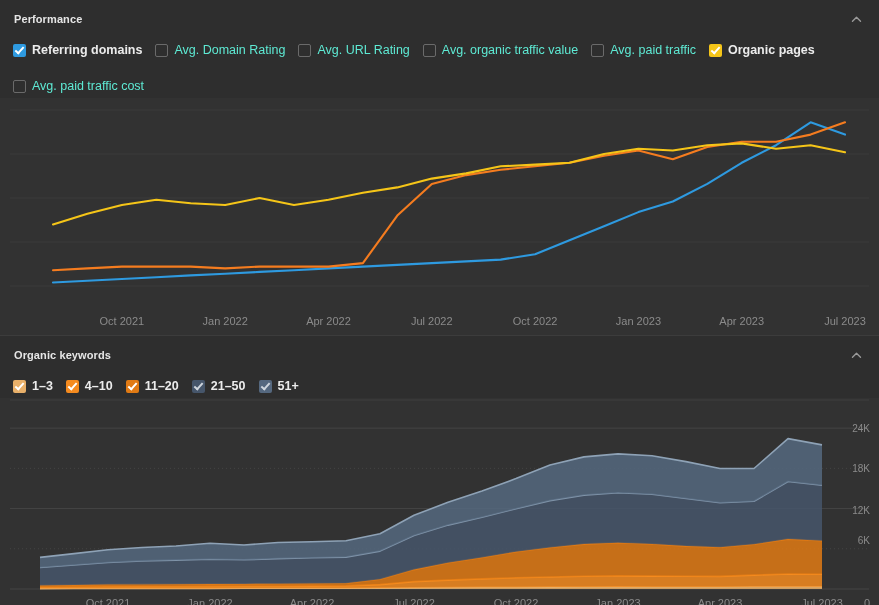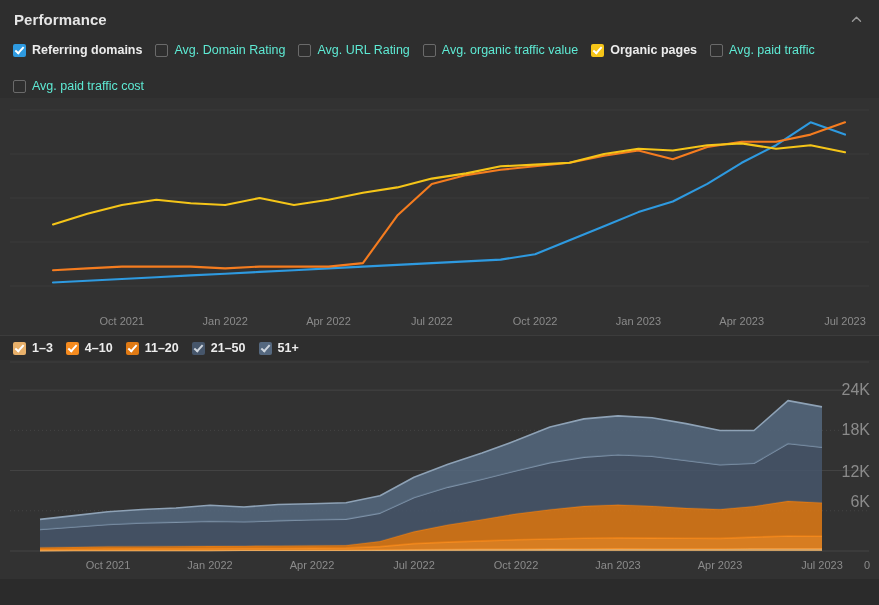--- a/index.html
+++ b/index.html
@@ -12,21 +12,21 @@
     overflow: hidden;
   }
   .panel { position: relative; width: 879px; background: #2e2e2e; }
   .panel-head {
     position: relative;
     height: 38px;
     display: flex; align-items: center;
     padding: 0 14px;
   }
   .panel-title {
-    font-size: 15px; font-weight: bold; color: #e6e6e6;
+    font-size: 11px; font-weight: bold; color: #e6e6e6;
     letter-spacing: .1px;
   }
   .chevron {
     position: absolute; right: 16px; top: 50%;
     transform: translateY(-50%);
     width: 14px; height: 14px;
     display: flex; align-items: center; justify-content: center;
     cursor: pointer;
   }
   .chevron svg { display: block; }
@@ -91,21 +91,21 @@
   
   .kw-chart-wrap {
     position: relative;
     width: 879px; height: 195px;
     background: #323232;
     overflow: hidden;
   }
   .kw-plot { position: absolute; left: 0; top: 0; }
   .yaxis-lbl {
     position: absolute; right: 9px;
-    font-size: 16px; color: #8b8b8b;
+    font-size: 10px; color: #8b8b8b;
     transform: translateY(-50%);
     white-space: nowrap;
   }
   .kw-xaxis {
     position: relative;
     width: 879px; height: 24px;
     background: #323232;
   }
   .kw-xaxis .tick {
     position: absolute; top: 4px;
@@ -142,27 +142,27 @@
         <span class="lbl">Avg. Domain Rating</span>
       </div>
       <div class="legend-item">
         <span class="cbx off"></span>
         <span class="lbl">Avg. URL Rating</span>
       </div>
       <div class="legend-item">
         <span class="cbx off"></span>
         <span class="lbl">Avg. organic traffic value</span>
       </div>
+      <div class="legend-item">
+        <span class="cbx off"></span>
+        <span class="lbl">Avg. paid traffic</span>
+      </div>
       <div class="legend-item checked">
         <span class="cbx on" style="background: rgb(245, 197, 24);"></span>
         <span class="lbl">Organic pages</span>
-      </div>
-      <div class="legend-item">
-        <span class="cbx off"></span>
-        <span class="lbl">Avg. paid traffic</span>
       </div>
       <div class="legend-item">
         <span class="cbx off"></span>
         <span class="lbl">Avg. paid traffic cost</span>
       </div>
     </div>
 
   <div class="perf-chart-wrap">
     <svg class="perf-plot" id="perf-svg" viewBox="0 0 879 215" preserveAspectRatio="none">
         <line x1="10" x2="869" y1="12" y2="12" stroke="#3b3b3b" stroke-width="1"></line>
@@ -185,20 +185,28 @@
       <span class="tick" style="left: 638.391px;">Jan 2023</span>
       <span class="tick" style="left: 741.696px;">Apr 2023</span>
       <span class="tick" style="left: 845px;">Jul 2023</span>
     </div>
 </div>
 
 <div class="divider"></div>
 
 <div class="panel">
 
+  <div class="panel-head">
+    <span class="panel-title">Organic keywords</span>
+    <span class="chevron">
+      <svg width="13" height="13" viewBox="0 0 13 13" aria-hidden="true">
+        <path d="M2.5 8.2 L6.5 4.3 L10.5 8.2" fill="none" stroke="#9a9a9a" stroke-width="1.4" stroke-linecap="round" stroke-linejoin="round"></path>
+      </svg>
+    </span>
+  </div>
 
   <div class="legend-row" id="kw-legend">
       <div class="legend-item checked">
         <span class="cbx on" style="background: rgb(232, 176, 106);"></span>
         <span class="lbl">1–3</span>
       </div>
       <div class="legend-item checked">
         <span class="cbx on" style="background: rgb(245, 139, 31);"></span>
         <span class="lbl">4–10</span>
       </div>

